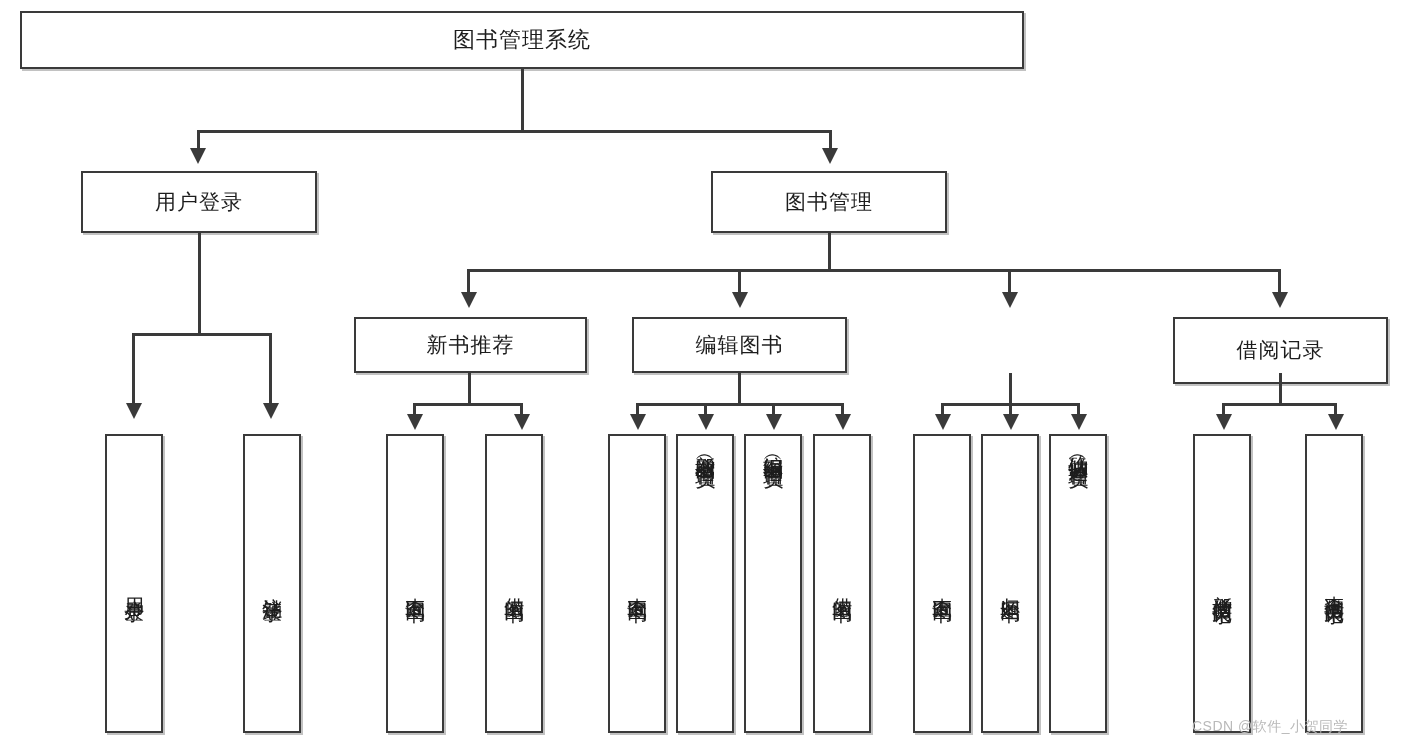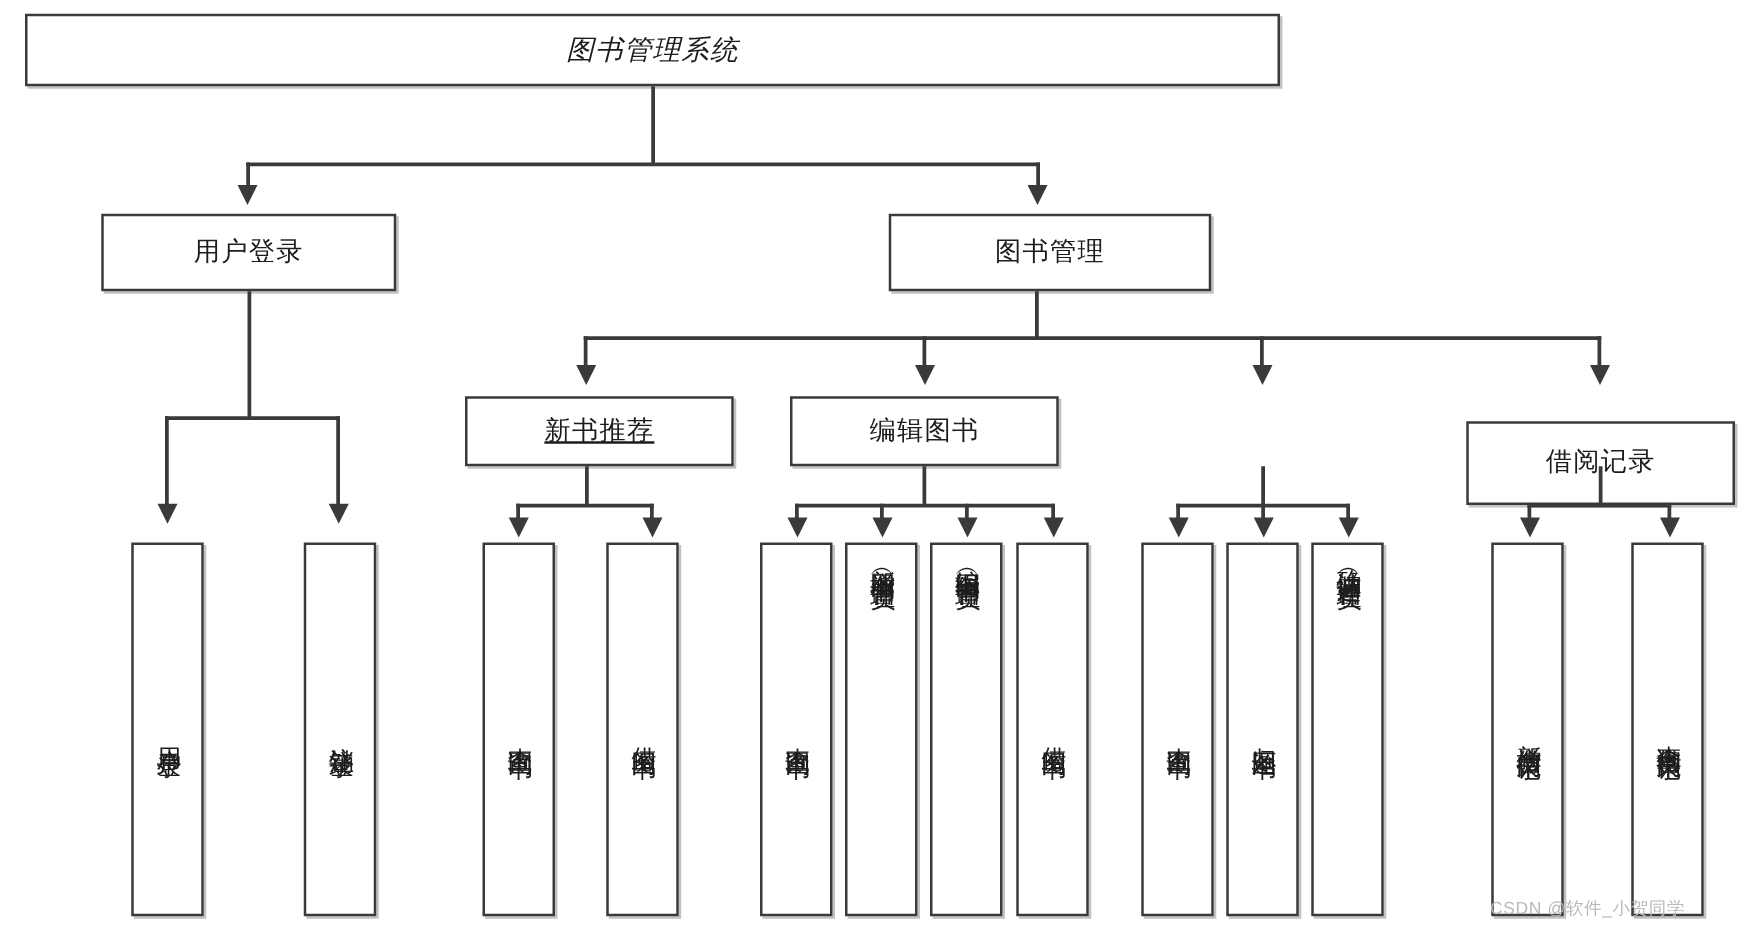--- a/index.html
+++ b/index.html
@@ -84,37 +84,37 @@
     font-size: 14px;
     white-space: nowrap;
     letter-spacing: 0.5px;
   }
 </style>
 </head>
 <body>
 
 <div id="canvas">
 
-  <div class="node root" style="left:20px; top:11px; width:1004px; height:58px;font-style:italic;">
+  <div class="node root" style="left:20px; top:11px; width:1004px; height:58px;">
     <span>图书管理系统</span>
   </div>
 
   <div class="ln v" style="left:521px; top:69px; width:3px; height:62px;"></div>
 
   <div class="ln h" style="left:197px; top:130px; width:635px; height:3px;"></div>
 
   <div class="ln v" style="left:197px; top:130px; width:3px; height:20px;"></div>
   <div class="arrow" style="left:190px; top:148px;"></div>
   <div class="ln v" style="left:829px; top:130px; width:3px; height:20px;"></div>
   <div class="arrow" style="left:822px; top:148px;"></div>
 
   <div class="node" style="left:81px; top:171px; width:236px; height:62px;">
     <span>用户登录</span>
   </div>
-  <div class="node" style="left:711px; top:171px; width:258px; height:62px;">
+  <div class="node" style="left:711px; top:171px; width:236px; height:62px;">
     <span>图书管理</span>
   </div>
 
   <div class="ln v" style="left:198px; top:233px; width:3px; height:102px;"></div>
   <div class="ln h" style="left:132px; top:333px; width:140px; height:3px;"></div>
   <div class="ln v" style="left:132px; top:333px; width:3px; height:72px;"></div>
   <div class="arrow" style="left:126px; top:403px;"></div>
   <div class="ln v" style="left:269px; top:333px; width:3px; height:72px;"></div>
   <div class="arrow" style="left:263px; top:403px;"></div>
 
@@ -122,27 +122,27 @@
   <div class="ln h" style="left:467px; top:269px; width:814px; height:3px;"></div>
   <div class="ln v" style="left:467px; top:269px; width:3px; height:25px;"></div>
   <div class="arrow" style="left:461px; top:292px;"></div>
   <div class="ln v" style="left:738px; top:269px; width:3px; height:25px;"></div>
   <div class="arrow" style="left:732px; top:292px;"></div>
   <div class="ln v" style="left:1008px; top:269px; width:3px; height:25px;"></div>
   <div class="arrow" style="left:1002px; top:292px;"></div>
   <div class="ln v" style="left:1278px; top:269px; width:3px; height:25px;"></div>
   <div class="arrow" style="left:1272px; top:292px;"></div>
 
-  <div class="node" style="left:372px; top:317px; width:215px; height:56px;text-decoration:underline;">
+  <div class="node" style="left:354px; top:317px; width:233px; height:56px;">
     <span>新书推荐</span>
   </div>
   <div class="node" style="left:632px; top:317px; width:215px; height:56px;">
     <span>编辑图书</span>
   </div>
-  <div class="node" style="left:1173px; top:317px; width:215px; height:67px;margin-top:20px;">
+  <div class="node" style="left:1173px; top:317px; width:215px; height:67px;">
     <span>借阅记录</span>
   </div>
 
   <div class="ln v" style="left:468px; top:373px; width:3px; height:32px;"></div>
   <div class="ln h" style="left:413px; top:403px; width:110px; height:3px;"></div>
   <div class="ln v" style="left:413px; top:403px; width:3px; height:14px;"></div>
   <div class="arrow" style="left:407px; top:414px;"></div>
   <div class="ln v" style="left:520px; top:403px; width:3px; height:14px;"></div>
   <div class="arrow" style="left:514px; top:414px;"></div>
 

